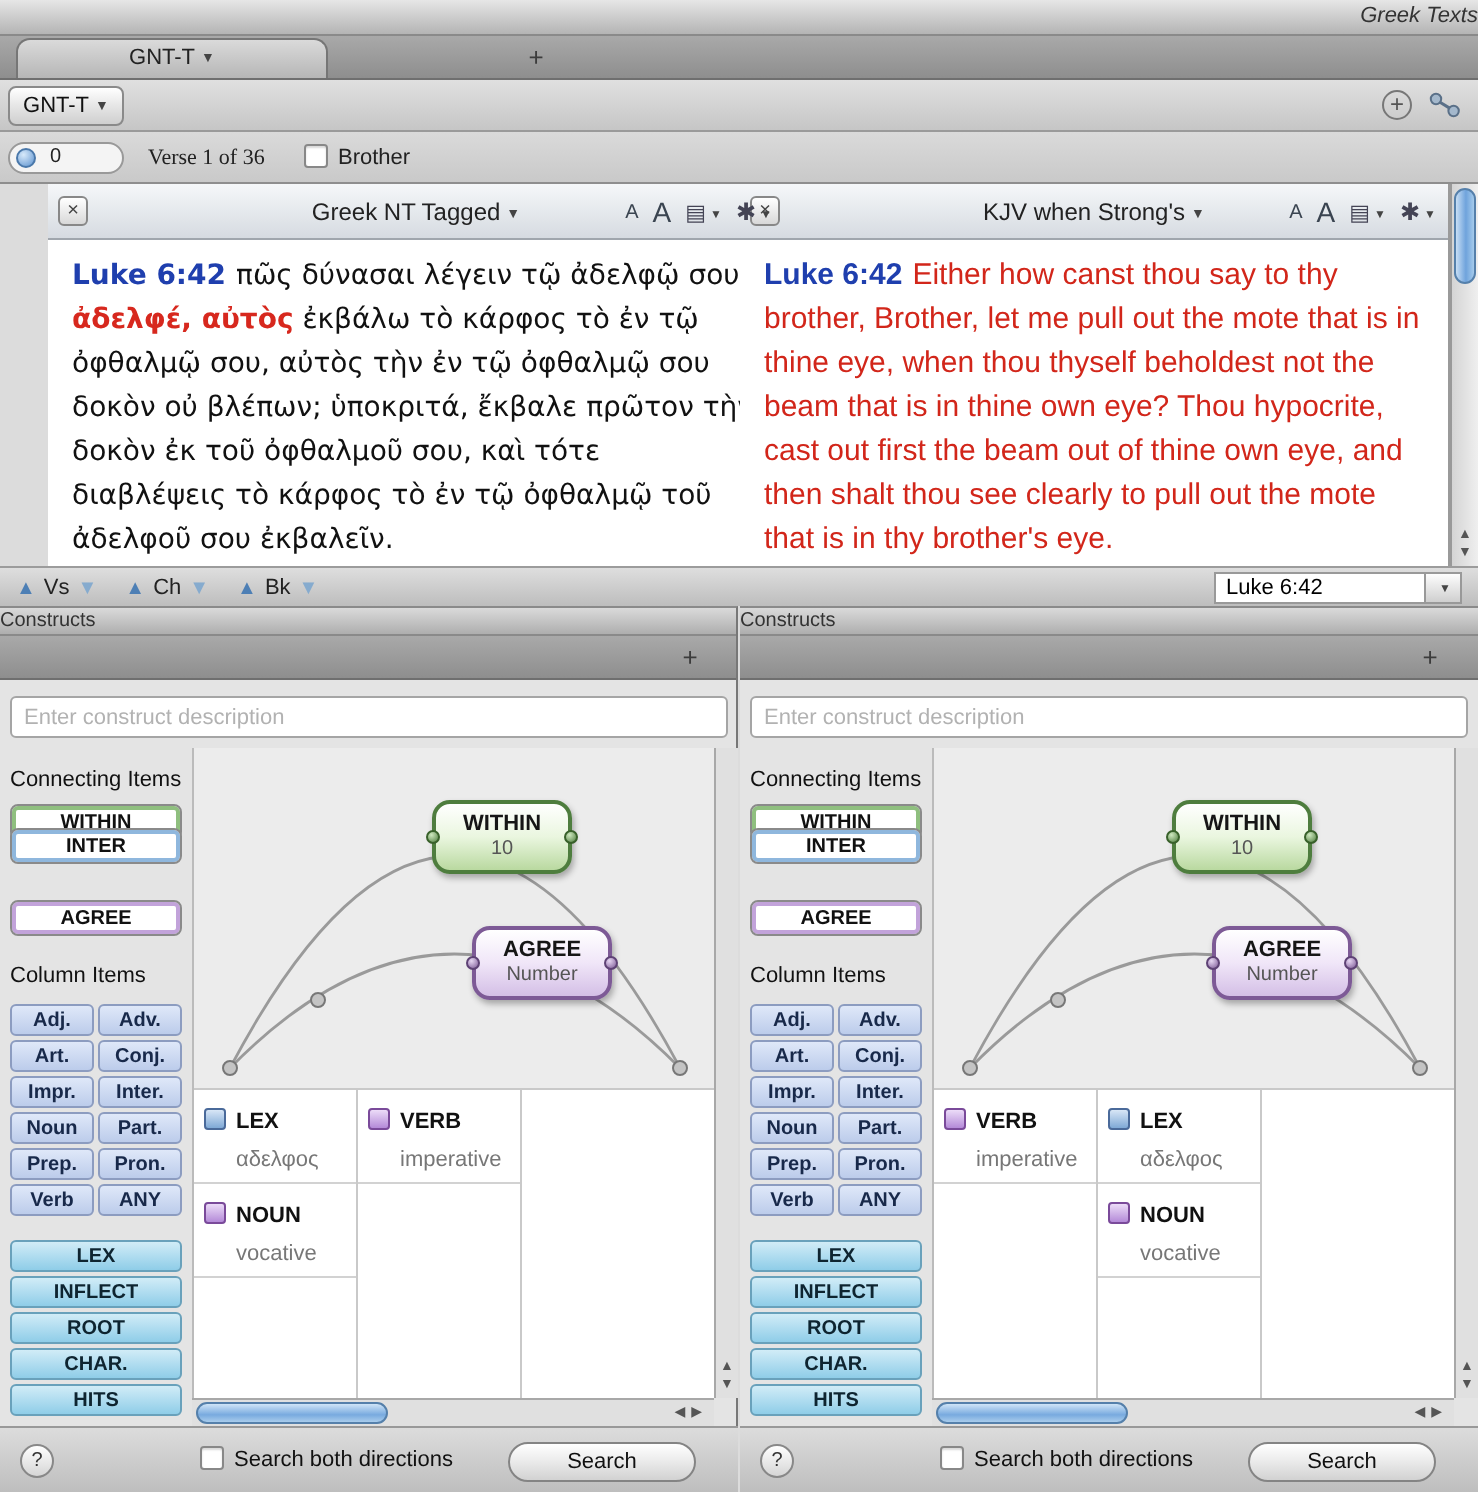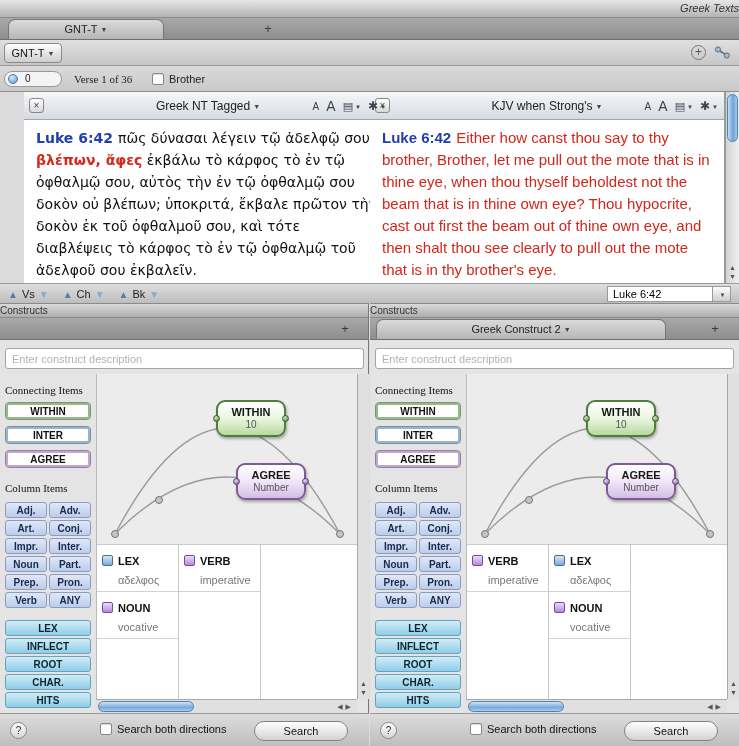--- a/index.html
+++ b/index.html
@@ -77,24 +77,24 @@
   .construct.cright { left:370px; }
   .c-titlebar { height:14px; background:linear-gradient(#dadada,#aeaeae); border-bottom:1px solid #8a8a8a; text-align:left; font-size:10px; line-height:13px; color:#333; }
   .c-tabstrip { position:relative; height:22px; background:linear-gradient(#a9a9a9,#8e8e8e); border-bottom:1px solid #6f6f6f; }
   .c-tab { position:absolute; left:6px; bottom:0; width:290px; height:20px; background:linear-gradient(#dadada,#b6b6b6); border:1px solid #767676; border-bottom:none; border-radius:7px 7px 0 0; text-align:center; font-size:11px; color:#222; line-height:19px; }
   .c-addtab { position:absolute; left:332px; bottom:0; width:26px; height:20px; text-align:center; font-size:13px; color:#3c3c3c; line-height:20px; }
   .c-desc { position:absolute; left:5px; top:44px; width:359px; height:21px; border:1px solid #a5a5a5; border-radius:3px; padding:0 6px; font-size:11px; color:#333; background:#fff; font-family:inherit; }
   .c-desc::placeholder { color:#b2b2b2; }
 
   .c-main { position:absolute; left:0; top:70px; width:369px; height:325px; }
   .c-sidebar { position:absolute; left:0; top:0; width:96px; height:325px; }
-  .c-label { position:absolute; left:5px; font-size:11px; color:#111;font-family:Liberation Serif, serif; }
+  .c-label { position:absolute; left:5px; font-size:11px; color:#111; }
   .conn { position:absolute; left:5px; width:86px; height:18px; border-radius:4px; border:1px solid #8a8a8a; background:#fff; font-weight:bold; font-size:10px; text-align:center; line-height:15px; color:#111; font-family:inherit; }
   .conn.within { top:28px; box-shadow:inset 0 0 0 2px #8fbf7f; }
-  .conn.inter  { top:52px; box-shadow:inset 0 0 0 2px #8fb7dd; }
+  .conn.inter  { top:40px; box-shadow:inset 0 0 0 2px #8fb7dd; }
   .conn.agree  { top:76px; box-shadow:inset 0 0 0 2px #c2a3da; }
   .gi { position:absolute; width:42px; height:16px; background:linear-gradient(#dfe8f9,#bccceb); border:1px solid #8c9cc0; border-radius:3px; font-size:10px; font-weight:bold; color:#18294a; line-height:13px; text-align:center; font-family:inherit; }
   .ai { position:absolute; left:5px; width:86px; height:16px; background:linear-gradient(#d1ecf7,#8fcde8); border:1px solid #69a1bb; border-radius:3px; font-size:10px; font-weight:bold; color:#0e2430; line-height:13px; text-align:center; font-family:inherit; }
 
   .c-canvas { position:absolute; left:96px; top:0; width:261px; height:325px; background:#ececec; border-left:1px solid #bbb; }
   .arc-svg { position:absolute; left:0; top:0; }
   .badge { position:absolute; width:70px; border-radius:9px; text-align:center; padding:4px 0 5px; box-shadow:1px 2px 3px rgba(0,0,0,.3); }
   .badge.bwithin { left:119px; top:26px; border:2px solid #4e7d3e; background:linear-gradient(#ffffff,#eaf6df 50%,#b9d9a0); }
   .badge.bagree  { left:139px; top:89px; border:2px solid #7d5a96; background:linear-gradient(#ffffff,#f0e6f8 50%,#d4bfe6); }
   .badge .bt { font-size:11px; font-weight:bold; color:#161616; }
@@ -172,21 +172,21 @@
         <div class="close-box"></div>
         <div class="pane-title"><span>Greek NT Tagged</span><span class="caret"></span></div>
         <div class="pane-tools">
           <span class="fontA small">A</span>
           <span class="fontA">A</span>
           <span><span class="listicon"></span><span class="caret xs"></span></span>
           <span><span class="gearicon"></span><span class="caret xs"></span></span>
         </div>
       </div>
       <div class="pane-body greek">
-        <span class="ref">Luke 6:42</span><span>πῶς δύνασαι λέγειν τῷ ἀδελφῷ σου· </span><span class="hl">βλέπων, ἄφες</span><span> ἐκβάλω τὸ κάρφος τὸ ἐν τῷ ὀφθαλμῷ σου, αὐτὸς τὴν ἐν τῷ ὀφθαλμῷ σου δοκὸν οὐ βλέπων; ὑποκριτά, ἔκβαλε πρῶτον τὴν δοκὸν ἐκ τοῦ ὀφθαλμοῦ σου, καὶ τότε διαβλέψεις τὸ κάρφος τὸ ἐν τῷ ὀφθαλμῷ τοῦ ἀδελφοῦ σου ἐκβαλεῖν.</span>
+        <span class="ref">Luke 6:42</span><span>πῶς δύνασαι λέγειν τῷ ἀδελφῷ σου· </span><span class="hl">ἀδελφέ, αὐτὸς</span><span> ἐκβάλω τὸ κάρφος τὸ ἐν τῷ ὀφθαλμῷ σου, αὐτὸς τὴν ἐν τῷ ὀφθαλμῷ σου δοκὸν οὐ βλέπων; ὑποκριτά, ἔκβαλε πρῶτον τὴν δοκὸν ἐκ τοῦ ὀφθαλμοῦ σου, καὶ τότε διαβλέψεις τὸ κάρφος τὸ ἐν τῷ ὀφθαλμῷ τοῦ ἀδελφοῦ σου ἐκβαλεῖν.</span>
       </div>
     </div>
 
     <div class="pane pright">
       <div class="pane-header">
         <div class="close-box"></div>
         <div class="pane-title"><span>KJV when Strong's</span><span class="caret"></span></div>
         <div class="pane-tools">
           <span class="fontA small">A</span>
           <span class="fontA">A</span>
@@ -311,23 +311,20 @@
       <label class="both-label">
         <span class="cb"></span><span>Search both directions</span>
       </label>
       <button class="search-btn">Search</button>
     </div>
   </div>
 
   <div class="construct cright">
     <div class="c-titlebar">Constructs</div>
     <div class="c-tabstrip">
-      <div class="c-tab">
-        <span>Greek Construct 2</span><span class="caret"></span>
-      </div>
       <div class="c-addtab">+</div>
     </div>
     <input class="c-desc" placeholder="Enter construct description" style="">
     <div class="c-main">
       <div class="c-sidebar">
         <div class="c-label" style="top:10px">Connecting Items</div>
         <button class="conn within">WITHIN</button>
         <button class="conn inter">INTER</button>
         <button class="conn agree">AGREE</button>
         <div class="c-label" style="top:108px">Column Items</div>

